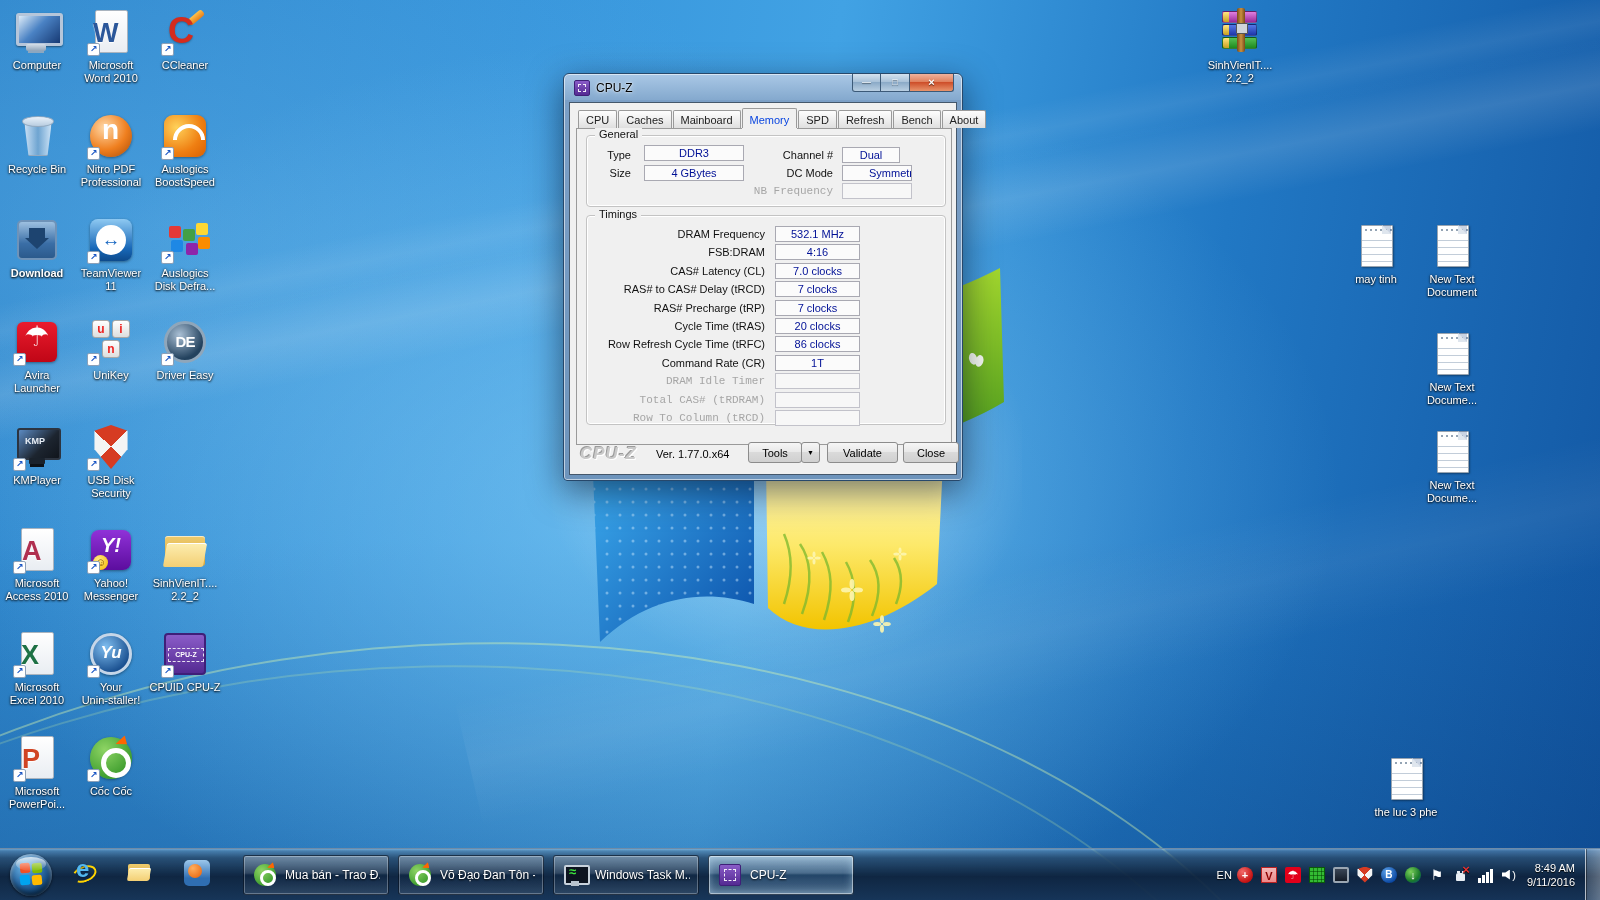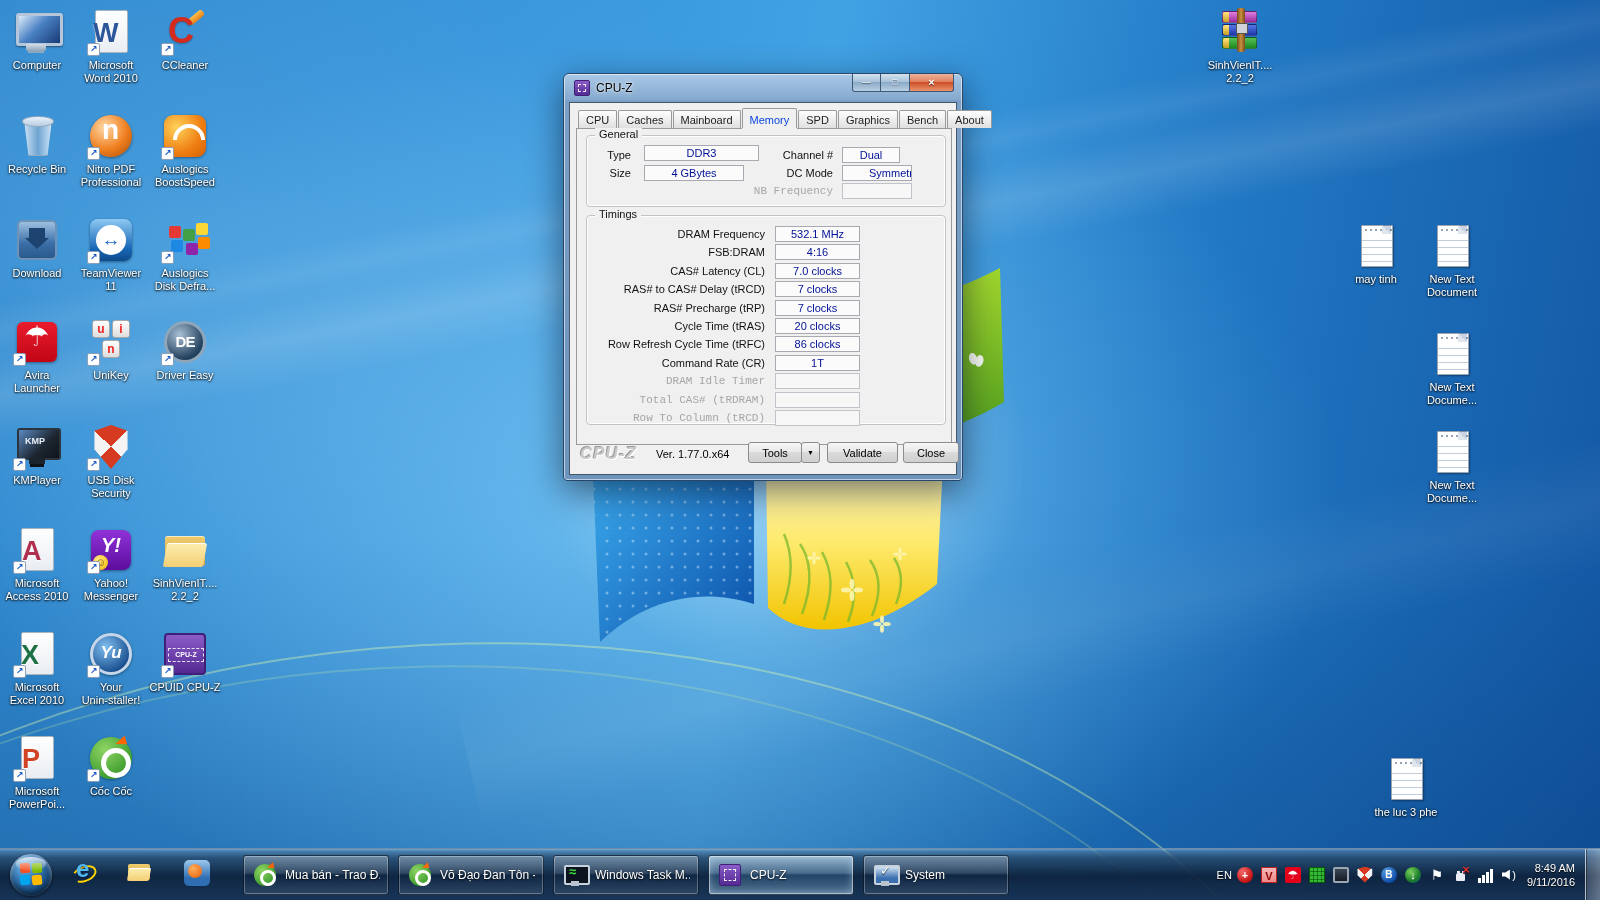--- a/index.html
+++ b/index.html
@@ -286,21 +286,21 @@
         <div class="dlabel">Nitro PDF
 Professional</div>
       </div>
       <div class="dicon" style="left: 147px; top: 112px;">
         <div class="ia" data-art="boost">
           <span class="sc">↗</span>
         </div>
         <div class="dlabel">Auslogics
 BoostSpeed</div>
       </div>
-      <div class="dicon" style="left: -1px; top: 216px;">
+      <div class="dicon" style="left: -1px; top: 216px; font-weight: bold;">
         <div class="ia" data-art="download">
           <i class="arr"></i>
         </div>
         <div class="dlabel">Download</div>
       </div>
       <div class="dicon" style="left: 73px; top: 216px;">
         <div class="ia" data-art="teamviewer">
           <span class="sc">↗</span>
         </div>
         <div class="dlabel">TeamViewer
@@ -448,29 +448,29 @@
       <span class="wc max">□</span>
       <span class="wc cls">×</span>
     </div>
     <div class="client">
       <div id="tabs">
           <span class="tab">CPU</span>
           <span class="tab">Caches</span>
           <span class="tab">Mainboard</span>
           <span class="tab active">Memory</span>
           <span class="tab">SPD</span>
-          <span class="tab">Graphics</span>
+          <span class="tab">Refresh</span>
           <span class="tab">Bench</span>
           <span class="tab">About</span>
         </div>
       <div class="page">
         <div class="gbox" id="gbGeneral" style="left:9px;top:6px;width:360px;height:72px">
           <span class="gcap">General</span>
         <span class="flabel right" style="left: 2px; top: 12px; width: 42px;">Type</span>
-            <span class="fbox" style="left: 57px; top: 9px; width: 115px;">DDR3</span>
+            <span class="fbox" style="left: 57px; top: 9px; width: 100px;">DDR3</span>
             <span class="flabel right" style="left: 2px; top: 30px; width: 42px;">Size</span>
             <span class="fbox" style="left: 57px; top: 29px; width: 100px;">4 GBytes</span>
             <span class="flabel right" style="left: 140px; top: 12px; width: 106px;">Channel #</span>
             <span class="fbox" style="left: 255px; top: 11px; width: 58px;">Dual</span>
             <span class="flabel right" style="left: 140px; top: 30px; width: 106px;">DC Mode</span>
             <span class="fbox" style="left: 255px; top: 29px; width: 70px; padding-left: 26px;">Symmetric</span>
             <span class="flabel right dis" style="left: 140px; top: 48px; width: 106px;">NB Frequency</span>
             <span class="fbox dis" style="left: 255px; top: 47px; width: 70px;"></span>
           </div>
         <div class="gbox" id="gbTimings" style="left:9px;top:86px;width:360px;height:210px">
@@ -546,26 +546,20 @@
         <div class="tbtn">
           <div class="tic" data-art="taskmgr16">
             <i></i>
           </div>
           <span>Windows Task M...</span>
         </div>
         <div class="tbtn active">
           <div class="tic" data-art="cpuz16"></div>
           <span>CPU-Z</span>
         </div>
-        <div class="tbtn">
-          <div class="tic" data-art="system16">
-            <i></i>
-          </div>
-          <span>System</span>
-        </div>
       </div>
     <div class="tray">
       <span class="lang">EN</span>
       <div id="trayicons">
           <span class="ti" data-art="tv">+</span>
           <span class="ti" data-art="vkey">V</span>
           <span class="ti" data-art="avira16">☂</span>
           <span class="ti" data-art="grid"></span>
           <span class="ti" data-art="display"></span>
           <span class="ti" data-art="shield16"></span>

